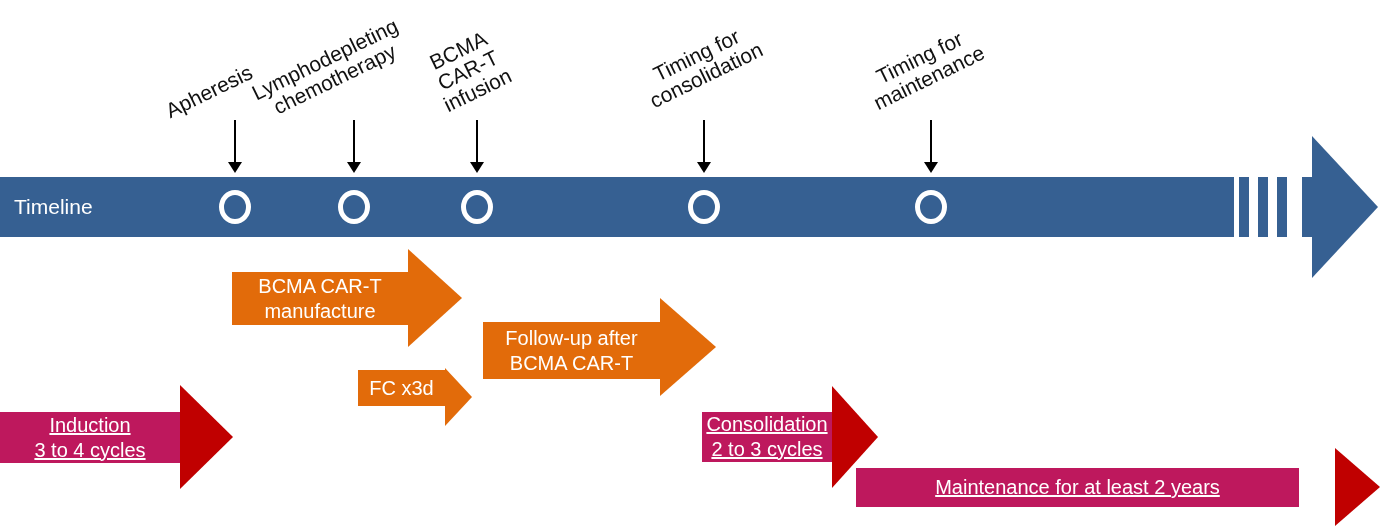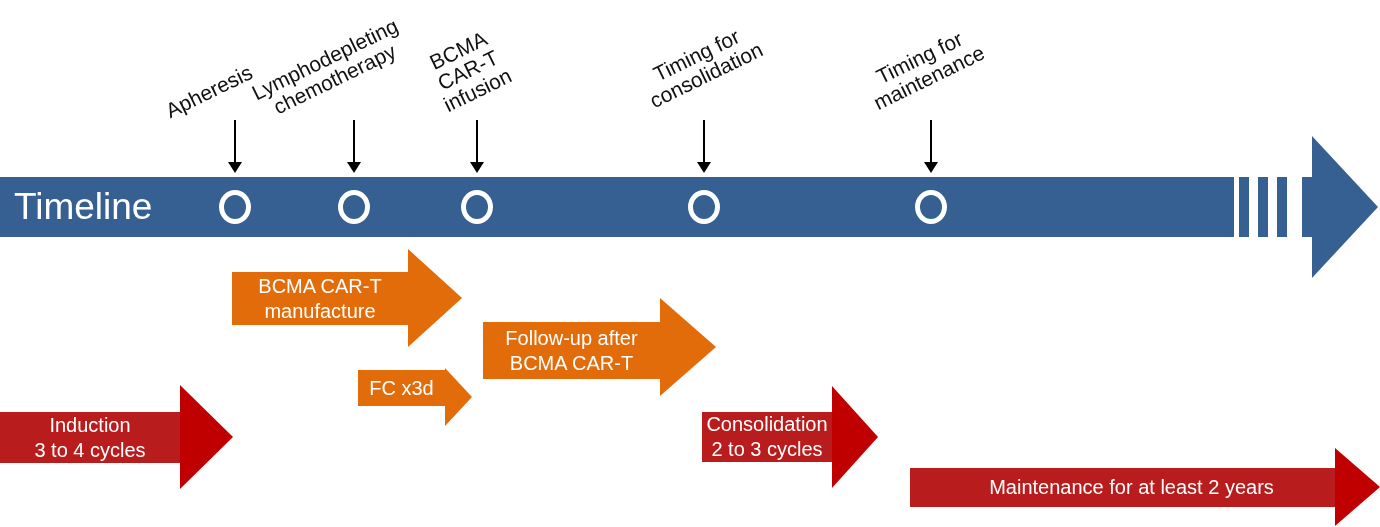--- a/index.html
+++ b/index.html
@@ -26,21 +26,21 @@
   .down-arrow .head{
     position:absolute;left:-7px;top:42px;width:0;height:0;
     border-left:7px solid transparent;border-right:7px solid transparent;
     border-top:11px solid #000;
   }
   
   .timeline-bar{
     position:absolute;left:0;top:177px;width:1234px;height:60px;
     background:#366092;display:flex;align-items:center;
   }
-  .timeline-label{color:#fff;font-size:37px;padding-left:14px;}
+  .timeline-label{color:#fff;font-size:21px;padding-left:14px;}
   .node{
     position:absolute;top:190px;width:22px;height:24px;
     border:5px solid #fff;border-radius:50%;
     background:transparent;box-sizing:content-box;
   }
   .break-stripe{position:absolute;top:177px;width:10px;height:60px;background:#366092;}
   .big-head-stub{position:absolute;left:1302px;top:177px;width:11px;height:60px;background:#366092;}
   .big-head{
     position:absolute;left:1312px;top:136px;width:0;height:0;
     border-top:71px solid transparent;border-bottom:71px solid transparent;
@@ -48,21 +48,21 @@
   }
   
   .arrow-rect{
     position:absolute;display:flex;align-items:center;justify-content:center;
     color:#fff;text-align:center;white-space:pre-line;
     font-size:20px;line-height:25px;
   }
   .arrow-head{position:absolute;width:0;height:0;border-style:solid;}
   .orange{background:#E26B0A;}
   .orange-head{border-color:transparent transparent transparent #E26B0A;}
-  .red{background:#b91c1c;}
+  .red{background:#be185d;text-decoration:underline;}
   .red-head{border-color:transparent transparent transparent #C00000;}
 </style>
 </head>
 <body>
 
 <div id="canvas">
 
   <div class="event-label-anchor" style="left:172px;top:122px">
     <div class="event-label">Apheresis</div>
   </div>
@@ -132,16 +132,16 @@
   <div class="arrow-head orange-head" style="left:660px;top:298px;border-width:49px 0 49px 56px"></div>
 
   <div class="arrow-rect red" style="left:0;top:412px;width:180px;height:51px">Induction
 3 to 4 cycles</div>
   <div class="arrow-head red-head" style="left:180px;top:385px;border-width:52px 0 52px 53px"></div>
 
   <div class="arrow-rect red" style="left:702px;top:412px;width:130px;height:50px">Consolidation
 2 to 3 cycles</div>
   <div class="arrow-head red-head" style="left:832px;top:386px;border-width:51px 0 51px 46px"></div>
 
-  <div class="arrow-rect red" style="left:910px;top:468px;width:443px;height:39px">Maintenance for at least 2 years</div>
+  <div class="arrow-rect red" style="left:856px;top:468px;width:443px;height:39px">Maintenance for at least 2 years</div>
   <div class="arrow-head red-head" style="left:1335px;top:448px;border-width:39px 0 39px 45px"></div>
 
 </div>
 
 </body></html>

